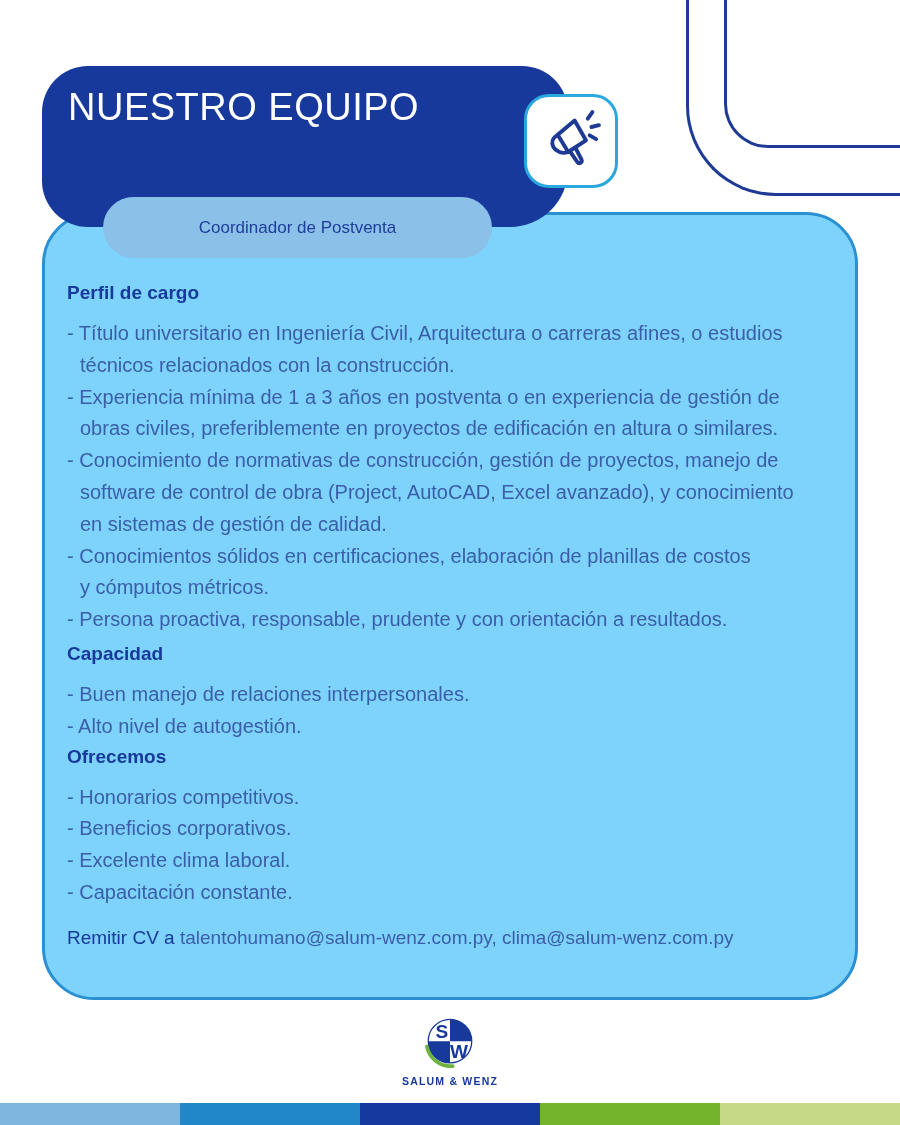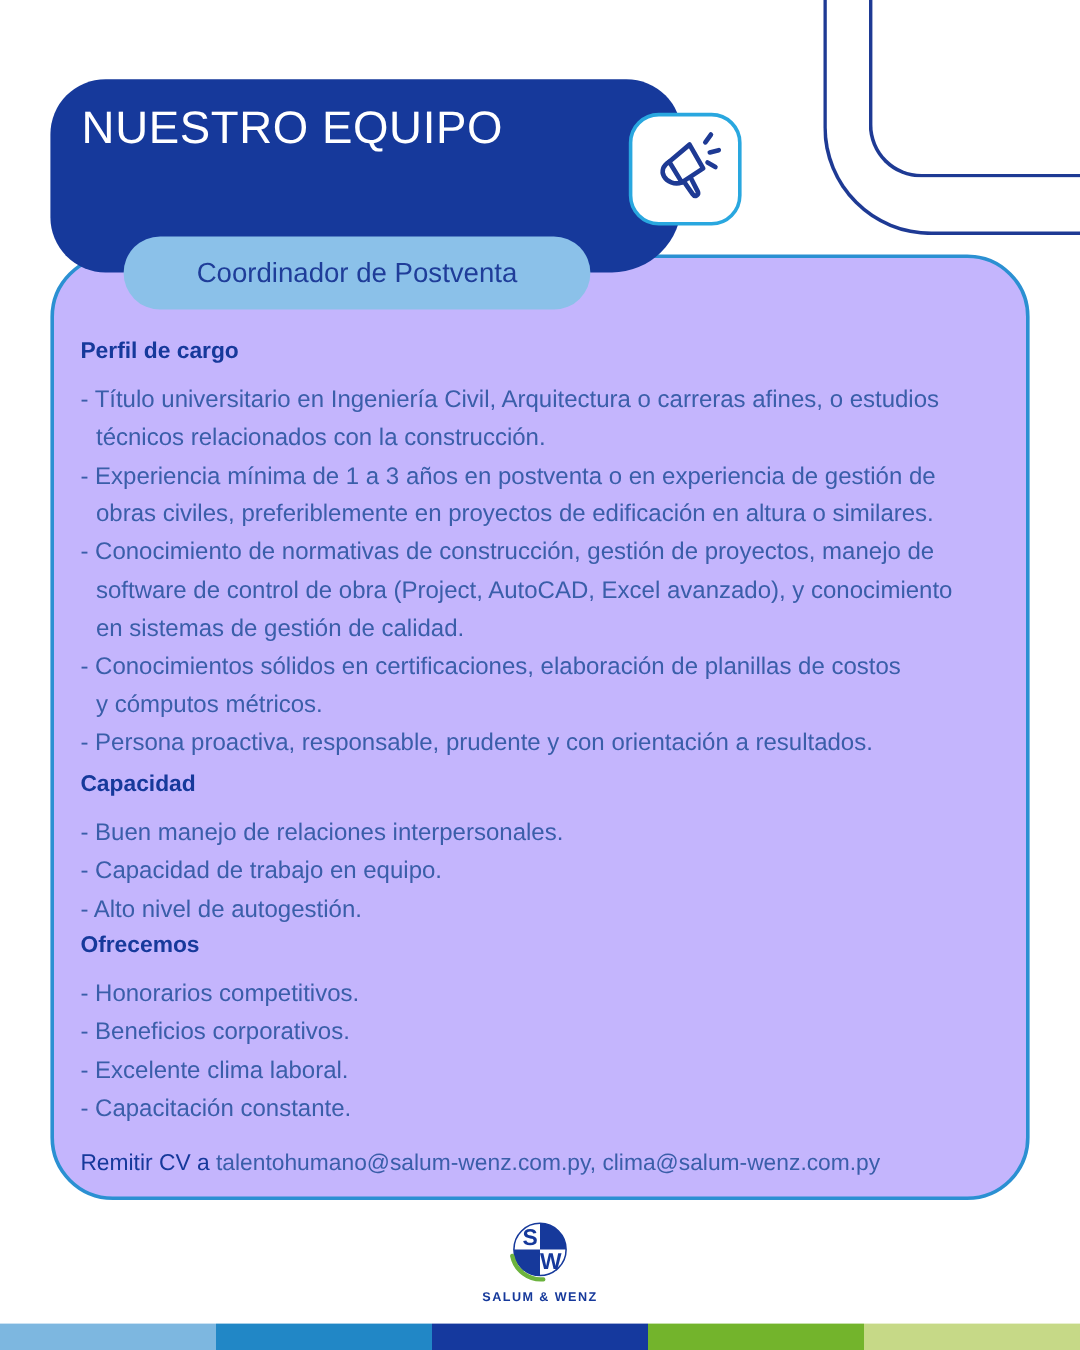--- a/index.html
+++ b/index.html
@@ -6,38 +6,38 @@
   .page{position:relative;width:900px;height:1125px;overflow:hidden;background:#ffffff;
         font-family:"Liberation Sans", sans-serif;}
 
   
   .deco-line{position:absolute;top:-4px;border-left:3px solid #1E3A94;border-bottom:3px solid #1E3A94;background:transparent;}
   .deco-inner{left:724px;width:200px;height:149px;border-bottom-left-radius:44px;}
   .deco-outer{left:686px;width:240px;height:197px;border-bottom-left-radius:90px;}
 
   
   .card{position:absolute;left:42px;top:212px;width:810px;height:782px;
-        border:3px solid #2B90D2;border-radius:52px;background:#c4b5fd;z-index:1;}
+        border:3px solid #2B90D2;border-radius:52px;background:#7dd3fc;z-index:1;}
 
   
   .banner{position:absolute;left:42px;top:66px;width:526px;height:161px;background:#16399B;
           border-radius:46px 46px 58px 46px;z-index:2;}
   .banner-text{position:absolute;left:26px;top:18px;color:#ffffff;letter-spacing:.5px;}
   .title-line{font-size:38px;line-height:47px;white-space:nowrap;}
   .w-bold{font-weight:800;}
   .w-light{font-weight:400;}
 
   
   .mega-badge{position:absolute;left:524px;top:94px;width:88px;height:88px;background:#ffffff;
               border:3px solid #29A7DF;border-radius:25px;z-index:3;display:flex;align-items:center;justify-content:center;}
 
   
   .pill{position:absolute;left:103px;top:197px;width:389px;height:61px;background:#8BC1E9;
         border-radius:32px;z-index:3;display:flex;align-items:center;justify-content:center;
-        color:#1F3D99;font-size:23px;}
+        color:#1F3D99;font-size:17px;}
 
   
   .content{position:absolute;left:0;top:0;width:100%;box-sizing:border-box;
            padding:66px 30px 0 22px;}
   .sec-heading{color:#16399B;font-size:19px;font-weight:bold;line-height:24px;margin:0 0 13px 0;}
   .sec-heading.mt1{margin-top:6px;}
   .sec-heading.mt2{margin-top:2px;}
   .line{color:#3A5EA9;font-size:20px;line-height:31.8px;white-space:nowrap;}
   .line.cont{padding-left:13px;}
   .cv-line{margin-top:16px;font-size:19px;line-height:26px;white-space:nowrap;}
@@ -73,21 +73,20 @@
       <div class="line cont">obras civiles, preferiblemente en proyectos de edificación en altura o similares.</div>
       <div class="line">- Conocimiento de normativas de construcción, gestión de proyectos, manejo de</div>
       <div class="line cont">software de control de obra (Project, AutoCAD, Excel avanzado), y conocimiento</div>
       <div class="line cont">en sistemas de gestión de calidad.</div>
       <div class="line">- Conocimientos sólidos en certificaciones, elaboración de planillas de costos</div>
       <div class="line cont">y cómputos métricos.</div>
       <div class="line">- Persona proactiva, responsable, prudente y con orientación a resultados.</div>
 
       <div class="sec-heading mt1">Capacidad</div>
       <div class="line">- Buen manejo de relaciones interpersonales.</div>
-      <div class="line">- Capacidad de trabajo en equipo.</div>
       <div class="line">- Alto nivel de autogestión.</div>
 
       <div class="sec-heading mt2">Ofrecemos</div>
       <div class="line">- Honorarios competitivos.</div>
       <div class="line">- Beneficios corporativos.</div>
       <div class="line">- Excelente clima laboral.</div>
       <div class="line">- Capacitación constante.</div>
 
       <div class="cv-line">
         <span class="cv-label">Remitir CV a</span>

